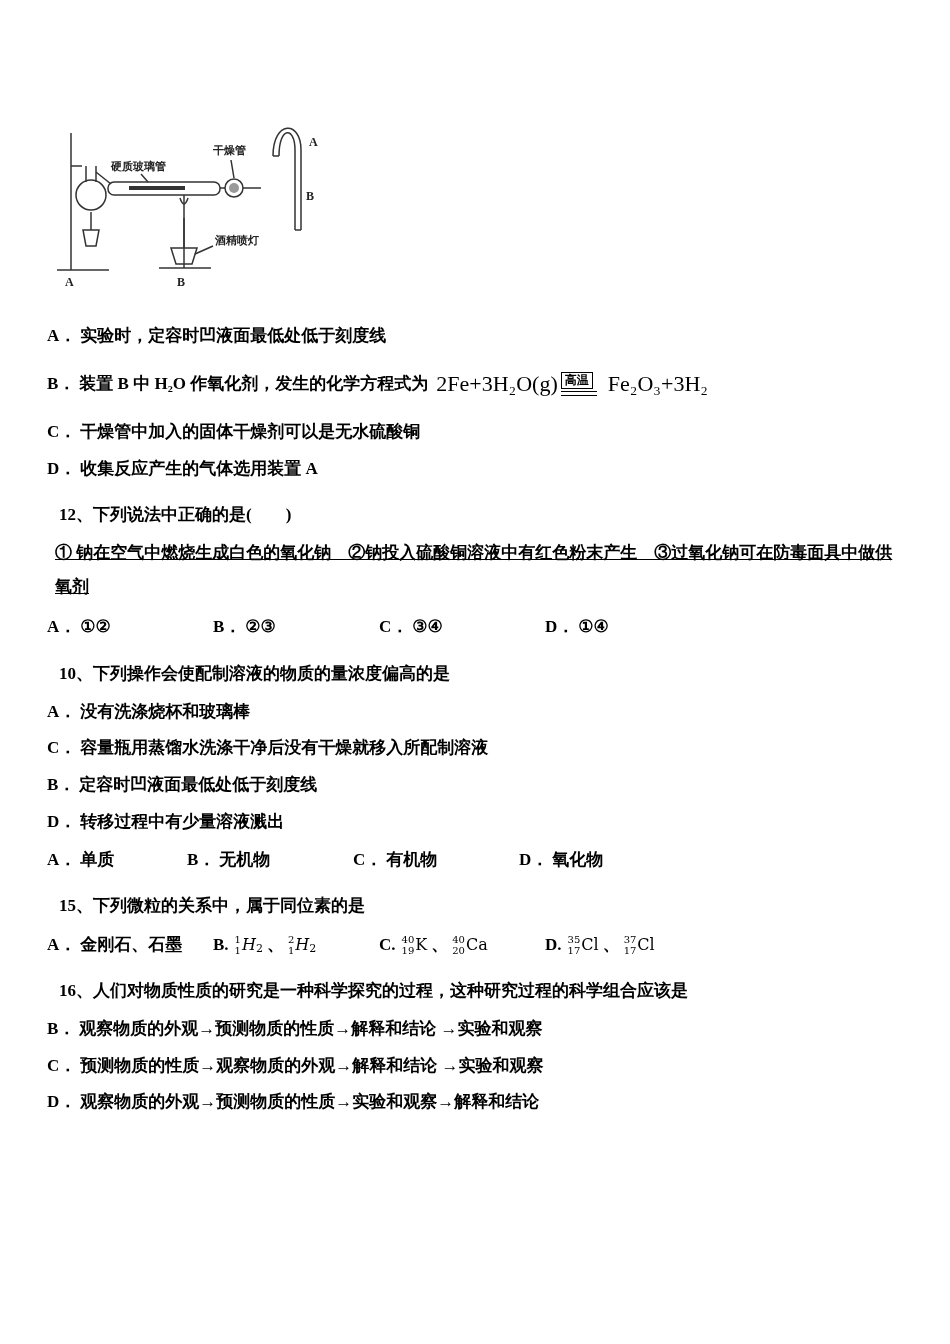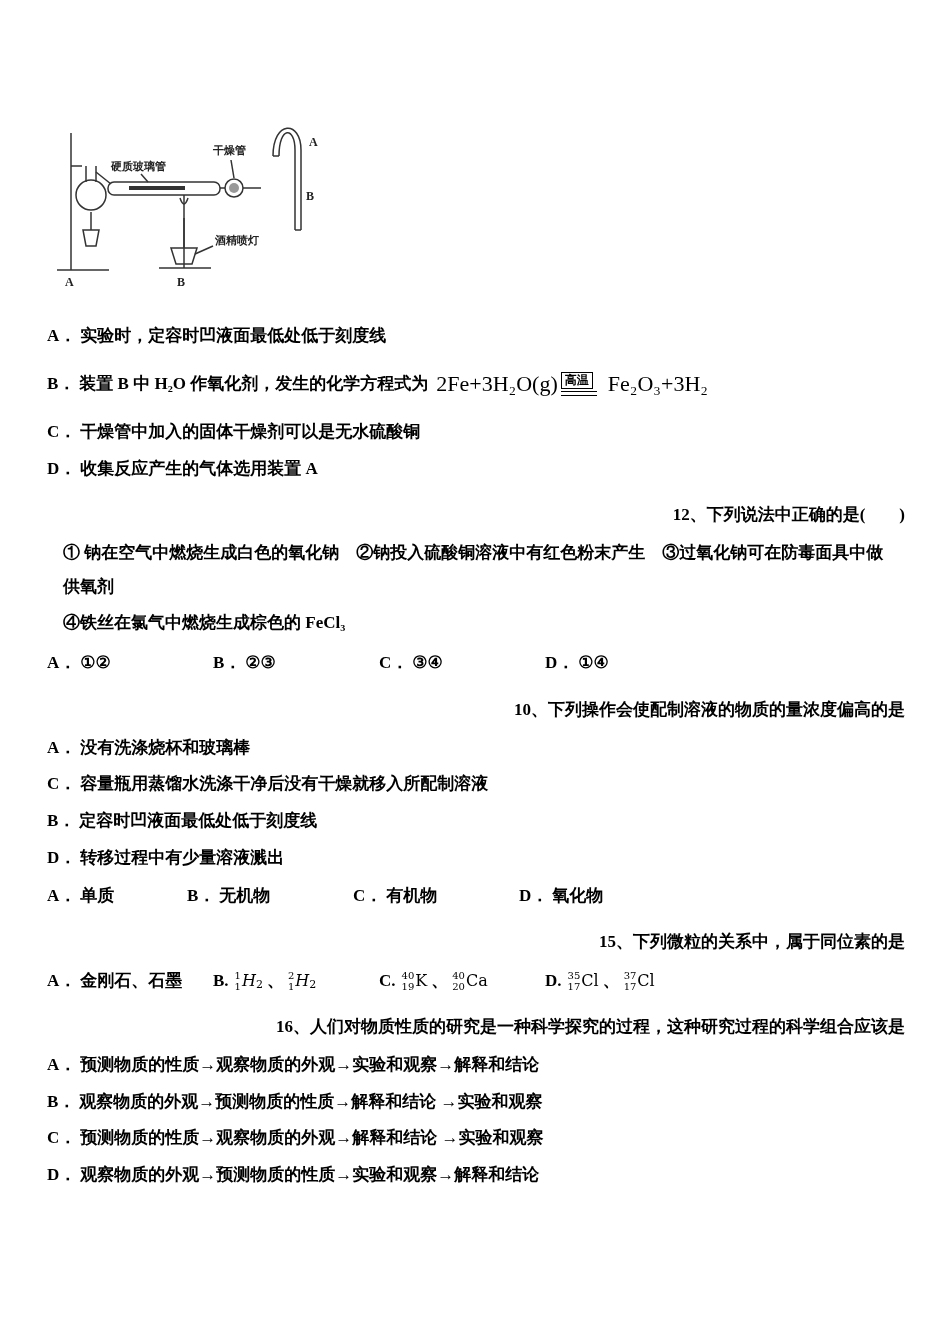--- a/index.html
+++ b/index.html
@@ -8,22 +8,22 @@
     font-family:"Liberation Serif","DejaVu Serif",serif;
     font-size:17px;font-weight:600;box-sizing:border-box;
     padding:20px 45px 40px 47px;overflow:hidden;
   }
   .diagram{margin:78px 0 18px 6px;}
   .diagram svg{display:block;}
   .diagram text{font-family:"Liberation Serif","DejaVu Serif",serif;font-size:11px;fill:#222;font-weight:600;}
   .diagram .letter{font-size:12px;font-weight:700;}
   .opt-line{margin:7px 0;line-height:1.75;}
   .opt-label{margin-right:4px;}
-  .stem{margin:16px 0 6px 12px;line-height:1.8;text-align:right;}
-  .statements{line-height:2.0;margin:2px 16px;}
+  .stem{margin:16px 0 6px 12px;line-height:1.8;}
+  .statements{line-height:2.0;margin:2px 8px;text-decoration:underline;}
   .opt-row{display:flex;margin:8px 0 10px 0;line-height:1.8;}
   .opt-cell{width:166px;display:flex;align-items:center;}
   .opt-cell.w140{width:140px;}
   .opt-cell:last-child{width:auto;}
   .para{ text-align:justify;line-height:2.15;margin:14px 0 4px 0;}
   
   .eq-line{display:flex;align-items:center;flex-wrap:wrap;margin:14px 0;}
   .formula{font-family:Liberation Serif, serif;font-weight:400;font-size:22px;margin-left:8px;}
   .cond-stack{display:inline-flex;flex-direction:column;align-items:flex-start;vertical-align:middle;margin:0 3px;}
   .cond-box{font-size:12px;line-height:1.25;border:1px solid #000;padding:0 3px;font-weight:600;}
@@ -110,21 +110,20 @@
       <span class="opt-label">C．</span><span>干燥管中加入的固体干燥剂可以是无水硫酸铜</span>
     </div>
     <div class="opt-line">
       <span class="opt-label">D．</span><span>收集反应产生的气体选用装置 A</span>
     </div>
   </div>
 
   <div class="q-block">
     <div class="stem">12、下列说法中正确的是(　　)</div>
     <div class="statements">① 钠在空气中燃烧生成白色的氧化钠　②钠投入硫酸铜溶液中有红色粉末产生　③过氧化钠可在防毒面具中做供氧剂</div>
-    <div class="statements">④铁丝在氯气中燃烧生成棕色的 FeCl₃</div>
     <div class="opt-row">
       <span class="opt-cell">
           <span class="opt-label">A．</span>
           <span>①②</span>
         </span>
       <span class="opt-cell">
           <span class="opt-label">B．</span>
           <span>②③</span>
         </span>
       <span class="opt-cell">
@@ -228,19 +227,18 @@
               <span>17</span>
             </span>
             <span class="nsym">Cl</span>
           </span>
       </span>
     </div>
   </div>
 
   <div class="q-block">
     <div class="stem">16、人们对物质性质的研究是一种科学探究的过程，这种研究过程的科学组合应该是</div>
-    <div class="opt-line"><span class="opt-label">A．</span><span>预测物质的性质→观察物质的外观→实验和观察→解释和结论</span></div>
     <div class="opt-line"><span class="opt-label">B．</span><span>观察物质的外观→预测物质的性质→解释和结论 →实验和观察</span></div>
     <div class="opt-line"><span class="opt-label">C．</span><span>预测物质的性质→观察物质的外观→解释和结论 →实验和观察</span></div>
     <div class="opt-line"><span class="opt-label">D．</span><span>观察物质的外观→预测物质的性质→实验和观察→解释和结论</span></div>
   </div>
 
 </div>
 
 </body></html>

